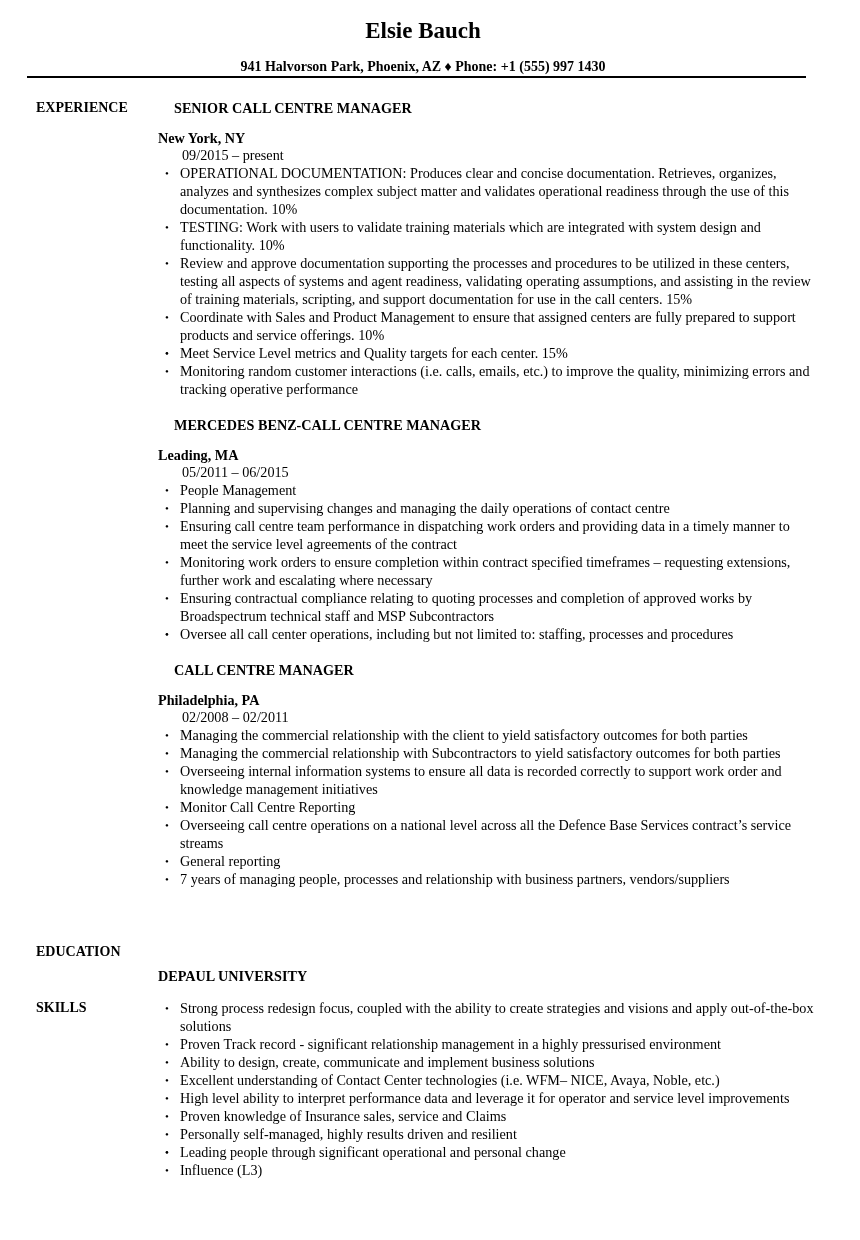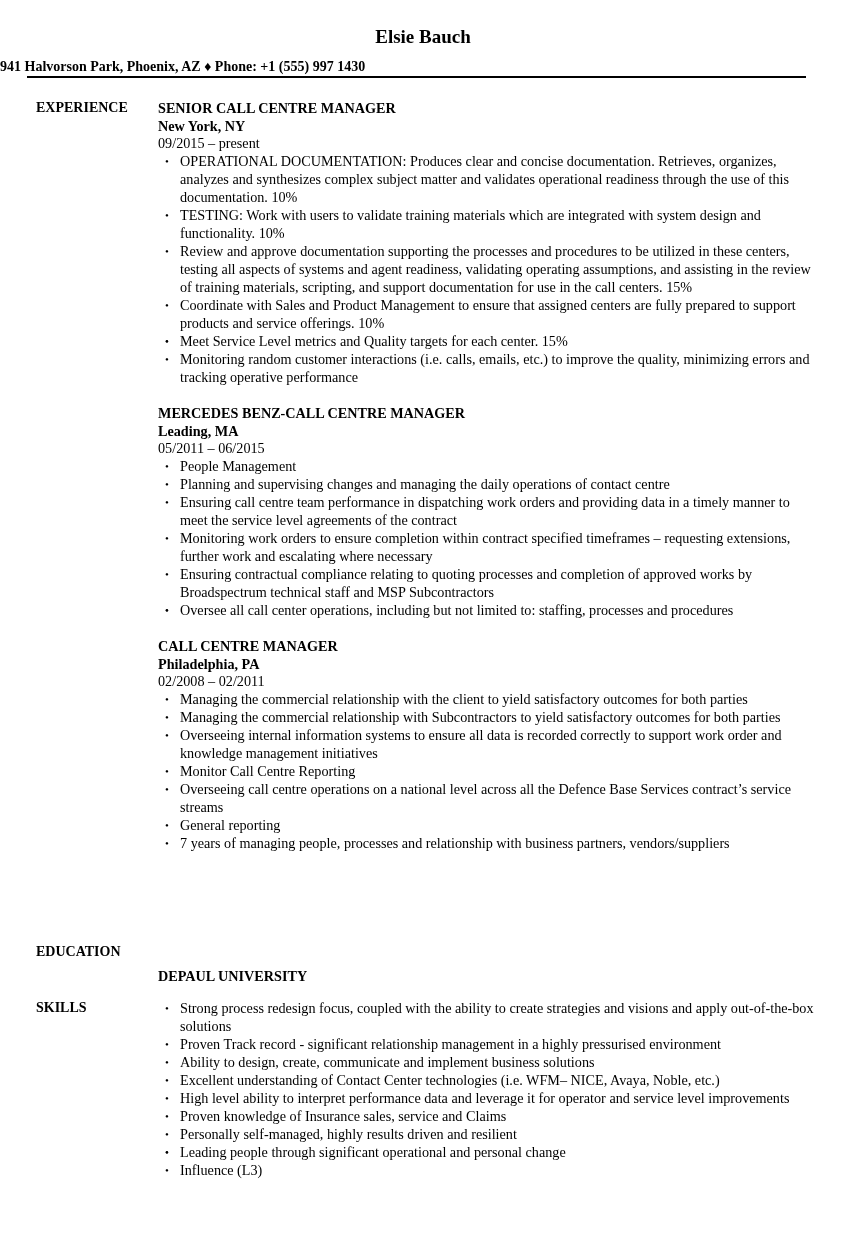--- a/index.html
+++ b/index.html
@@ -12,34 +12,34 @@
       height: 1240px;
       position: relative;
       overflow: hidden;
       font-family: "Liberation Serif", "DejaVu Serif", serif;
       color: #000;
       font-size: 14.2px;
       line-height: 18px;
     }
     .name {
       position: absolute;
-      top: 25px;
+      top: 19px;
       left: 0;
       width: 846px;
       text-align: center;
-      font-size: 19px;
+      font-size: 23px;
       font-weight: bold;
       line-height: 24px;
     }
     .contact {
       position: absolute;
       top: 58px;
       left: 0;
       width: 846px;
-      text-align: left;
+      text-align: center;
       font-size: 14px;
       font-weight: bold;
       line-height: 18px;
     }
     .rule {
       position: absolute;
       top: 76px;
       left: 27px;
       width: 779px;
       height: 2px;
@@ -64,27 +64,30 @@
       top: 0;
       width: 660px;
     }
     .job {
       margin-bottom: 18px;
     }
     .job-title {
       font-weight: bold;
       font-size: 14.2px;
       line-height: 18px;
+      margin-left: 16px;
     }
     .job-location {
       font-weight: bold;
       line-height: 18px;
+      margin-top: 12px;
     }
     .job-dates {
       line-height: 17px;
+      margin-left: 24px;
     }
     ul.bullets {
       list-style: none;
       margin: 0;
       padding: 0;
     }
     ul.bullets li {
       position: relative;
       padding-left: 22px;
       line-height: 18px;

